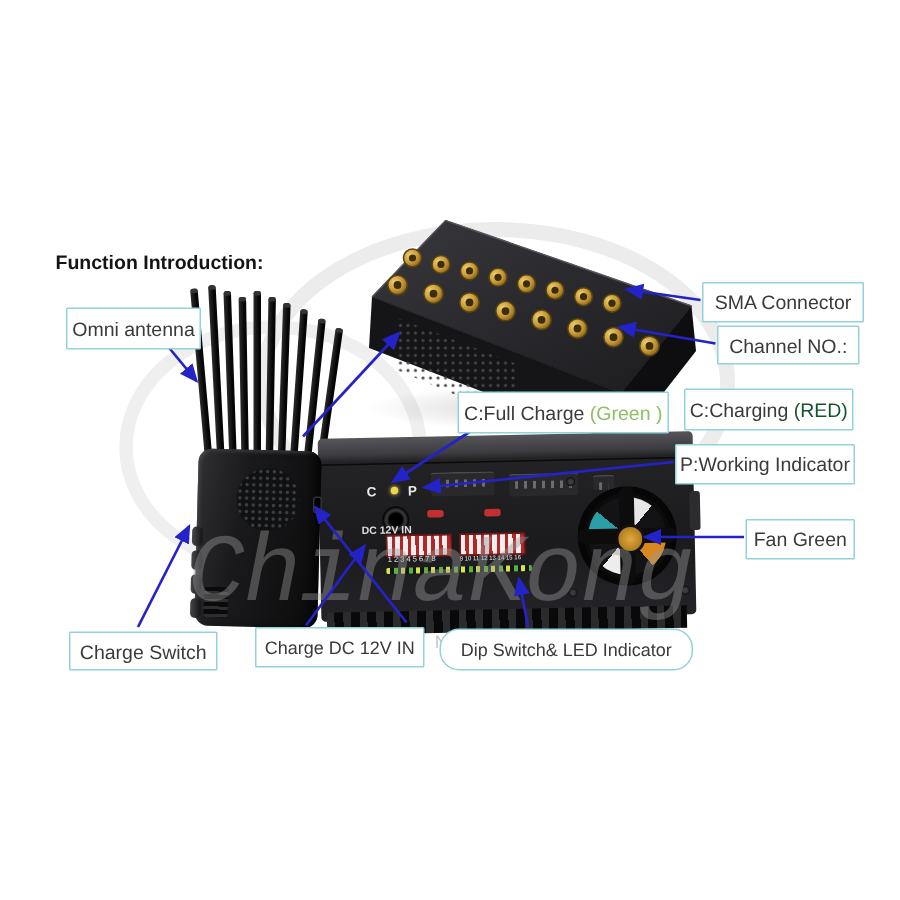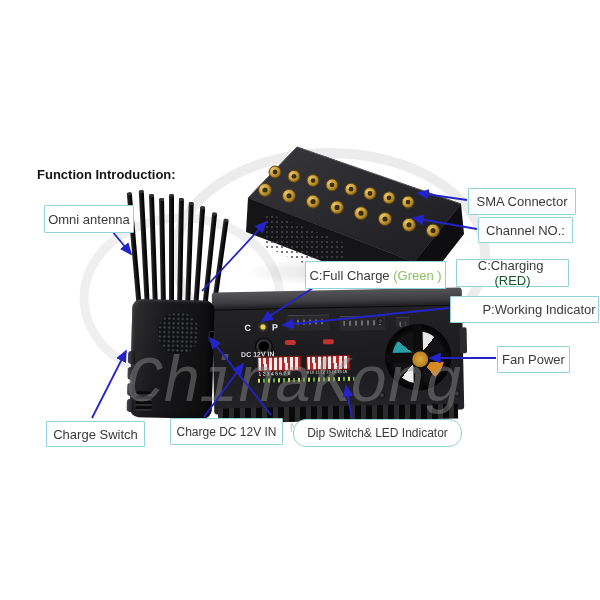--- a/index.html
+++ b/index.html
@@ -15,22 +15,22 @@
   
   .lbl{position:absolute;background:#fff;border:1.5px solid #92d2da;border-radius:1px;
        display:flex;align-items:center;justify-content:center;white-space:pre;
        font-size:13px;color:#3a3a3a;z-index:6;}
   .lbl .grn{color:#8cc063;}
   .lbl .red{color:#14532d;}
   #lbl-omni      {left:44px; top:205px; width:88px;  height:26px;}
   #lbl-sma       {left:468px;top:188px; width:106px; height:25px;}
   #lbl-channel   {left:478px;top:217px; width:93px;  height:24px;}
   #lbl-fullcharge{left:305px;top:261px; width:139px; height:26px;}
-  #lbl-charging  {left:456px;top:259px; width:111px; height:26px;flex-direction:column;}
-  #lbl-working   {left:450px;top:296px; width:118px; height:25px;padding-left:29px;}
+  #lbl-charging  {left:456px;top:259px; width:111px; height:26px;}
+  #lbl-working   {left:450px;top:296px; width:118px; height:25px;}
   #lbl-fanhole   {left:497px;top:346px; width:71px;  height:25px;}
   #lbl-power     {left:46px; top:421px; width:97px;  height:24px;}
   #lbl-chargedc  {left:170px;top:418px; width:111px; height:25px;font-size:12px;}
   #lbl-dip       {left:293px;top:419px; width:167px; height:26px;font-size:12px;border-radius:13px;}
 
   
   .ants{position:absolute;left:131px;top:185px;width:110px;height:125px;z-index:1;}
   .ant{position:absolute;bottom:0;width:5px;background:linear-gradient(90deg,#2c2c2e,#060607 70%);
        border-radius:2.5px;transform-origin:bottom center;}
   .ant::before{content:"";position:absolute;top:0;left:0;width:100%;height:3px;background:#333;border-radius:2px;}
@@ -279,21 +279,21 @@
   <div class="lbl" id="lbl-fullcharge">
     <span>C:Full Charge </span><span class="grn">(Green )</span>
   </div>
   <div class="lbl" id="lbl-charging">
     <span>C:Charging </span><span class="red">(RED)</span>
   </div>
   <div class="lbl" id="lbl-working">
     <span>P:Working Indicator</span>
   </div>
   <div class="lbl" id="lbl-fanhole">
-    <span>Fan Power</span>
+    <span>Fan Green</span>
   </div>
   <div class="lbl" id="lbl-power">
     <span>Charge Switch</span>
   </div>
   <div class="lbl" id="lbl-chargedc">
     <span>Charge DC 12V IN</span>
   </div>
   <div class="lbl" id="lbl-dip">
     <span>Dip Switch&amp; LED Indicator</span>
   </div>

